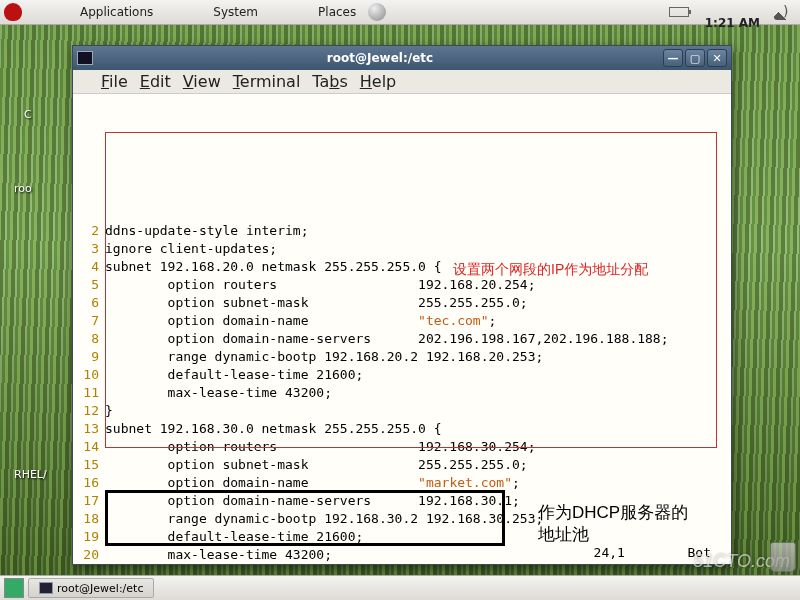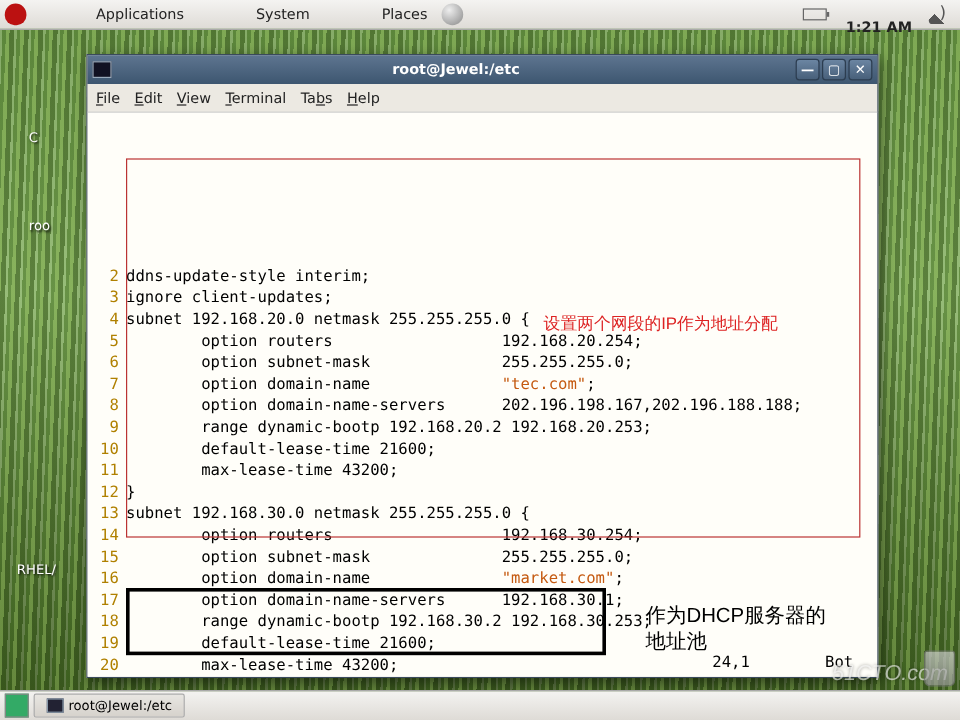--- a/index.html
+++ b/index.html
@@ -71,21 +71,21 @@
     display: flex; align-items: center; color: #fff; font-weight: bold;
     font-size: 12px; padding: 0 4px;
   }
   .titlebar .win-icon { width: 16px; height: 14px; background: #112; border: 1px solid #9ab; margin-right: 6px; }
   .titlebar .title { flex: 1; text-align: center; }
   .win-btn { width: 20px; height: 18px; margin-left: 2px; background: linear-gradient(#6b85a2, #48607a);
     border: 1px solid #2c3d50; border-radius: 3px; display: flex; align-items: center; justify-content: center;
     color: #fff; font-size: 11px; cursor: pointer; }
   .menubar {
     height: 24px; background: #ece9e2; border-bottom: 1px solid #ccc;
-    display: flex; align-items: center; padding: 0 1px; font-size: 12px; color: #222;
+    display: flex; align-items: center; padding: 0 22px; font-size: 16px; color: #222;
   }
   .menubar span { padding: 2px 6px; cursor: pointer; }
   .menubar u { text-decoration: underline; }
   .term-body {
     flex: 1; background: #fffef9; padding: 2px 4px 2px 2px;
     font-family: "DejaVu Sans Mono", monospace; font-size: 13px; line-height: 18px;
     color: #000; white-space: pre; position: relative; overflow: hidden;
   }
   .lineno { display: inline-block; width: 24px; text-align: right; color: #b08000; margin-right: 6px; }
   .box1 { position: absolute; top: 38px; left: 32px; width: 612px; height: 316px; border: 1px solid #b33; pointer-events: none; }
@@ -106,21 +106,21 @@
   <div class="top-menu">System</div>
   <div class="top-menu">Places</div>
   <div class="sys-icon"></div>
   <div class="panel-spacer"></div>
   <div class="battery"></div>
   <div class="clock">1:21 AM</div>
   <div class="speaker"></div>
 </div>
 
 <div class="desk-label" style="top:108px; left:24px;">C</div>
-<div class="desk-label" style="top:182px; left:24px;">roo</div>
+<div class="desk-label" style="top:182px; left:14px;">roo</div>
 <div class="desk-label" style="top:468px; left:14px;">RHEL/</div>
 
 <div class="window">
   <div class="titlebar">
     <div class="win-icon"></div>
     <div class="title">root@Jewel:/etc</div>
     <div class="win-btn">—</div>
     <div class="win-btn">▢</div>
     <div class="win-btn">✕</div>
   </div>

